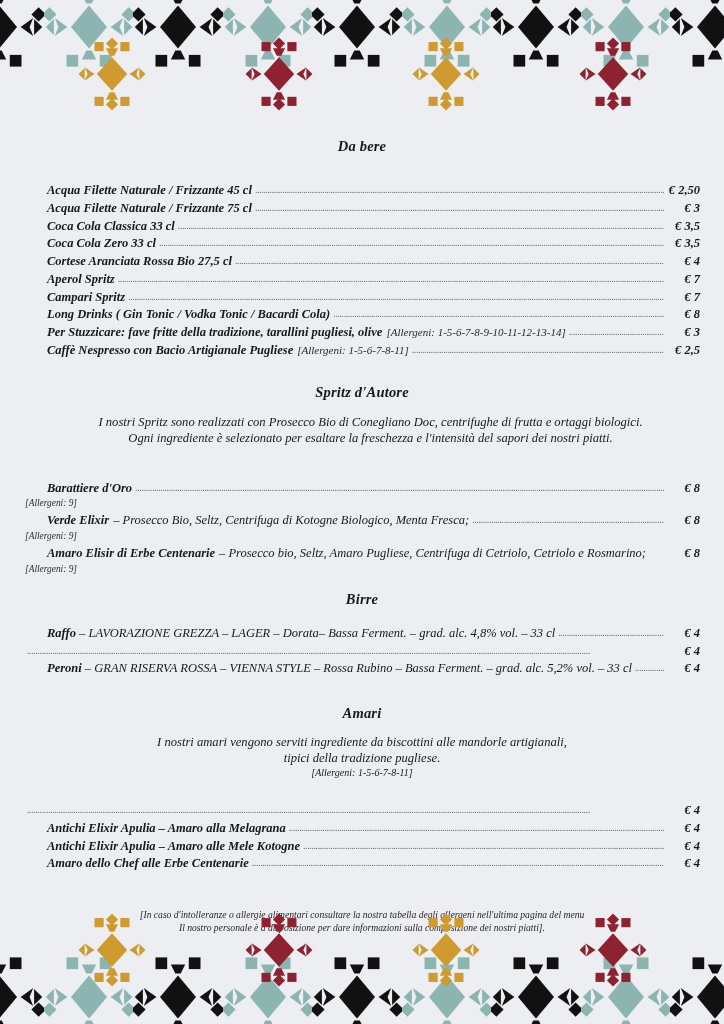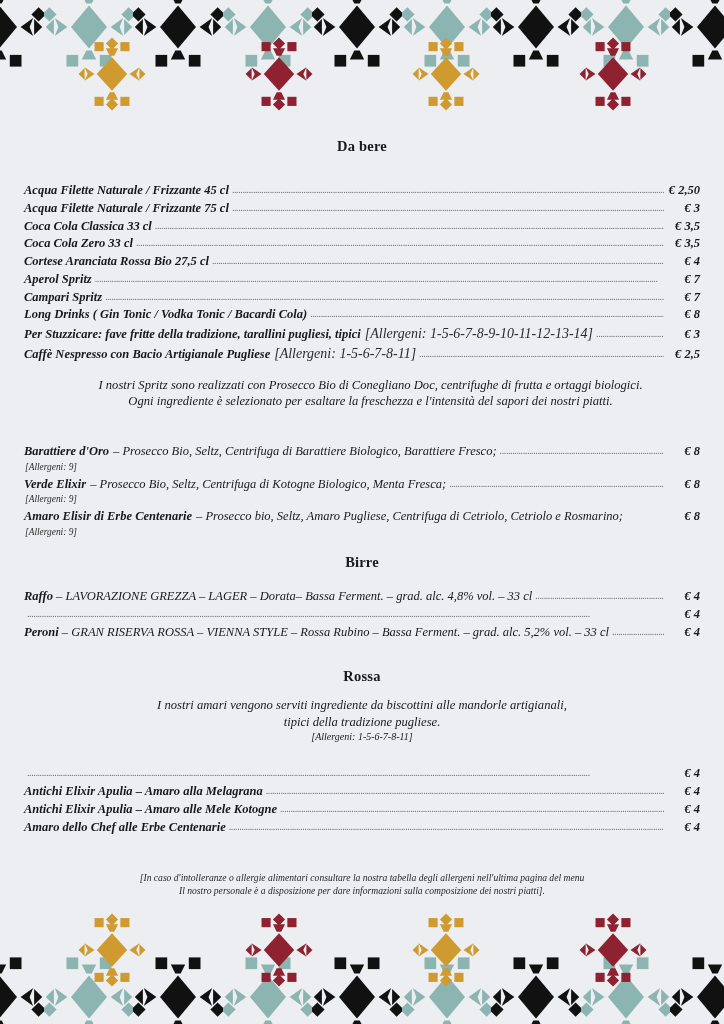--- a/index.html
+++ b/index.html
@@ -52,20 +52,21 @@
   
   .content {
     position: absolute;
     top: 118px;
     left: 0;
     width: 724px;
   }
 
   .section-title {
     text-align: center;
+    font-style: italic;
     font-weight: bold;
     font-size: 14.5px;
     letter-spacing: 0.2px;
     color: #16181c;
   }
 
   .section-intro {
     text-align: center;
     font-style: italic;
     font-size: 12.6px;
@@ -89,24 +90,25 @@
     width: 100%;
     font-size: 12.5px;
     line-height: 1.42;
     white-space: nowrap;
   }
   .row .label {
     font-style: italic;
     font-weight: bold;
     color: #16181c;
     flex: 0 0 auto;
+    margin-left: 23px;
   }
   .row .allerg {
     font-style: italic;
-    font-size: 14px;
+    font-size: 11px;
     font-weight: normal;
     color: #2a2a2a;
     padding-left: 4px;
     flex: 0 0 auto;
   }
   .row .dots {
     flex: 1 1 auto;
     overflow: hidden;
     margin: 0 2px 0 3px;
     font-size: 10px;
@@ -534,43 +536,43 @@
       <span class="dots"></span>
       <span class="price">€ 7</span>
     </div>
         <div class="row">
       <span class="label">Long Drinks  ( Gin Tonic / Vodka Tonic / Bacardi Cola)</span>
 
       <span class="dots"></span>
       <span class="price">€ 8</span>
     </div>
         <div class="row">
-      <span class="label">Per Stuzzicare: fave fritte della tradizione, tarallini pugliesi, tipici</span>
+      <span class="label">Per Stuzzicare: fave fritte della tradizione, tarallini pugliesi, olive</span>
       <span class="allerg">[Allergeni: 1-5-6-7-8-9-10-11-12-13-14]</span>
       <span class="dots"></span>
       <span class="price">€ 3</span>
     </div>
         <div class="row">
       <span class="label">Caffè Nespresso con Bacio Artigianale Pugliese</span>
       <span class="allerg">[Allergeni: 1-5-6-7-8-11]</span>
       <span class="dots"></span>
       <span class="price">€ 2,5</span>
     </div>
       </div>
 
+    <div class="section-title" style="margin-top:24px;">Spritz d'Autore</div>
     <div class="section-intro" style="margin-top:13px;margin-left:17px;">
       <span>I nostri Spritz sono realizzati con  Prosecco Bio di Conegliano Doc, centrifughe di frutta e ortaggi biologici.</span><br>
       <span>Ogni ingrediente è selezionato per esaltare la freschezza e l'intensità del sapori dei nostri piatti.</span>
     </div>
 
     <div class="list" style="margin-top:34px;" id="list-spritz">
         <div class="spritz-block">
       <div class="row spritz">
         <span class="label">Barattiere d'Oro</span>
-        <span class="desc">– Prosecco Bio, Seltz, Centrifuga di Barattiere Biologico, Barattiere Fresco;</span>
         <span class="dots"></span>
         <span class="price">€ 8</span>
       </div>
       <div class="allerg-sub">[Allergeni: 9]</div>
     </div>
         <div class="spritz-block">
       <div class="row spritz">
         <span class="label">Verde Elixir</span>
         <span class="desc">– Prosecco Bio, Seltz, Centrifuga di Kotogne Biologico, Menta Fresca;</span>
         <span class="dots"></span>
@@ -600,21 +602,21 @@
       <span class="dots"></span>
       <span class="price">€ 4</span>
     </div>
         <div class="row beer">
       <span class="label"><b>Peroni</b> – GRAN RISERVA ROSSA –  VIENNA STYLE – Rossa Rubino – Bassa Ferment. – grad. alc. 5,2% vol. – 33 cl</span>
       <span class="dots"></span>
       <span class="price">€ 4</span>
     </div>
       </div>
 
-    <div class="section-title" style="margin-top:27px;">Rossa</div>
+    <div class="section-title" style="margin-top:27px;">Amari</div>
     <div class="section-intro" style="margin-top:12px;">
       <span>I nostri amari vengono serviti ingrediente da biscottini alle mandorle artigianali,</span><br>
       <span>tipici della tradizione pugliese.</span>
       <span class="allerg-line">[Allergeni: 1-5-6-7-8-11]</span>
     </div>
     <div class="list" style="margin-top:22px;" id="list-amari">
         <div class="row">
 
       <span class="dots"></span>
       <span class="price">€ 4</span>

